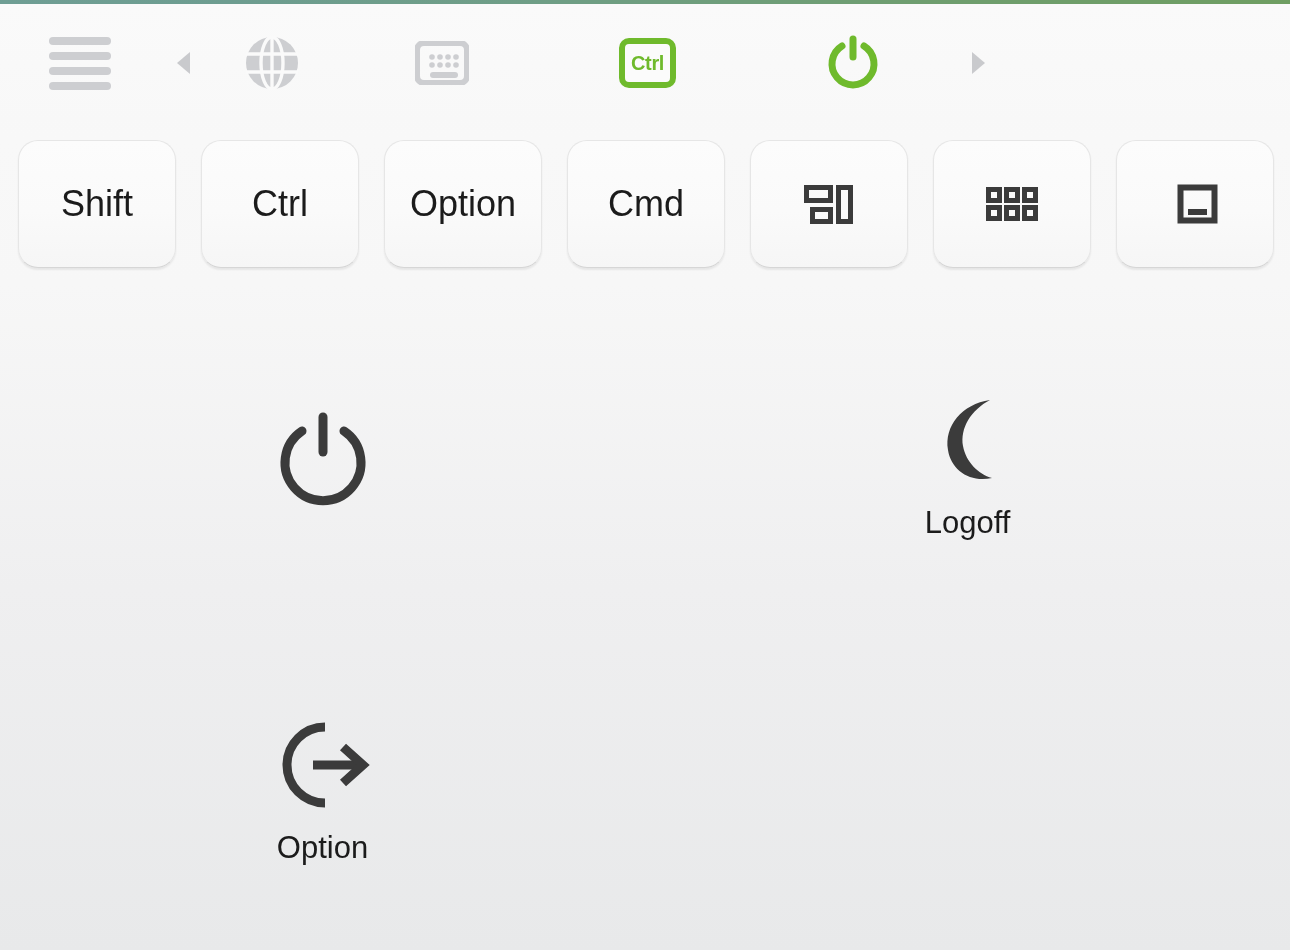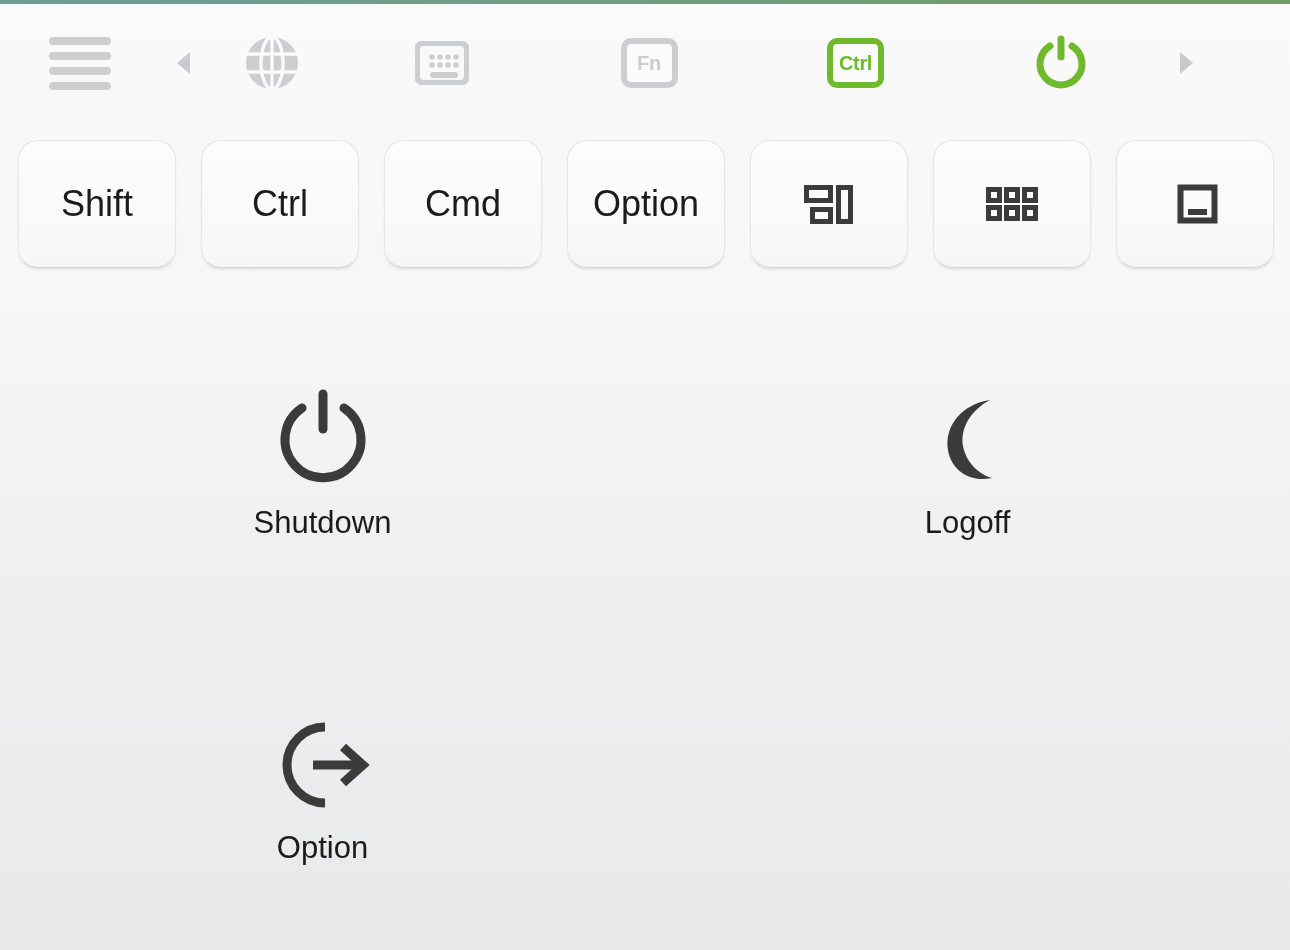--- a/index.html
+++ b/index.html
@@ -209,23 +209,20 @@
           <circle cx="41" cy="16" r="2.8"></circle>
         <circle cx="17" cy="24" r="2.8"></circle>
           <circle cx="25" cy="24" r="2.8"></circle>
         <circle cx="33" cy="24" r="2.8"></circle>
           <circle cx="41" cy="24" r="2.8"></circle>
         <rect x="15" y="31" width="28" height="6" rx="3"></rect>
       </g>
     </svg>
   </div>
 
-  <div class="tb-slot" id="fn-slot">
-    <span class="keycap-ico">Fn</span>
-  </div>
 
   <div class="tb-slot" id="ctrl-slot">
     <span class="keycap-ico active">Ctrl</span>
   </div>
 
   <div class="tb-slot" id="power-slot">
     <svg class="power-ico" viewBox="0 0 54 56">
       <path d="M16 11 A21 21 0 1 0 38 11" fill="none" stroke="#6fba2c" stroke-width="7" stroke-linecap="round"></path>
       <line x1="27" y1="4" x2="27" y2="22" stroke="#6fba2c" stroke-width="7" stroke-linecap="round"></line>
     </svg>
@@ -240,25 +237,25 @@
 
   <div class="keycap">
     <span>Shift</span>
   </div>
 
   <div class="keycap">
     <span>Ctrl</span>
   </div>
 
   <div class="keycap">
+    <span>Option</span>
+  </div>
+
+  <div class="keycap">
     <span>Cmd</span>
-  </div>
-
-  <div class="keycap">
-    <span>Option</span>
   </div>
 
   <div class="keycap">
     <svg width="50" height="44" viewBox="0 0 50 44">
       <g fill="none" stroke="#3b3b3b" stroke-width="5">
         <rect x="2.5" y="5.5" width="24" height="13"></rect>
         <rect x="8.5" y="27.5" width="18" height="12"></rect>
         <rect x="34.5" y="5.5" width="12" height="34"></rect>
       </g>
     </svg>
@@ -287,21 +284,20 @@
 
 <div id="actions">
 
   <div class="action-cell">
     <span class="action-icon">
       <svg width="102" height="104" viewBox="0 0 102 104">
         <path d="M30 20 A38 38 0 1 0 72 20" fill="none" stroke="#3b3b3b" stroke-width="9" stroke-linecap="round"></path>
         <line x1="51" y1="6" x2="51" y2="41" stroke="#3b3b3b" stroke-width="9" stroke-linecap="round"></line>
       </svg>
     </span>
-    <span class="action-label">Shutdown</span>
   </div>
 
   <div class="action-cell">
     <span class="action-icon">
       <svg width="100" height="100" viewBox="0 0 100 100">
         <path d="M72 10 C44 14 26 36 30 60 C33 80 52 93 74 88 C60 84 48 72 45 56 C42 38 53 20 72 10 Z" fill="#3b3b3b"></path>
       </svg>
     </span>
     <span class="action-label">Logoff</span>
   </div>

